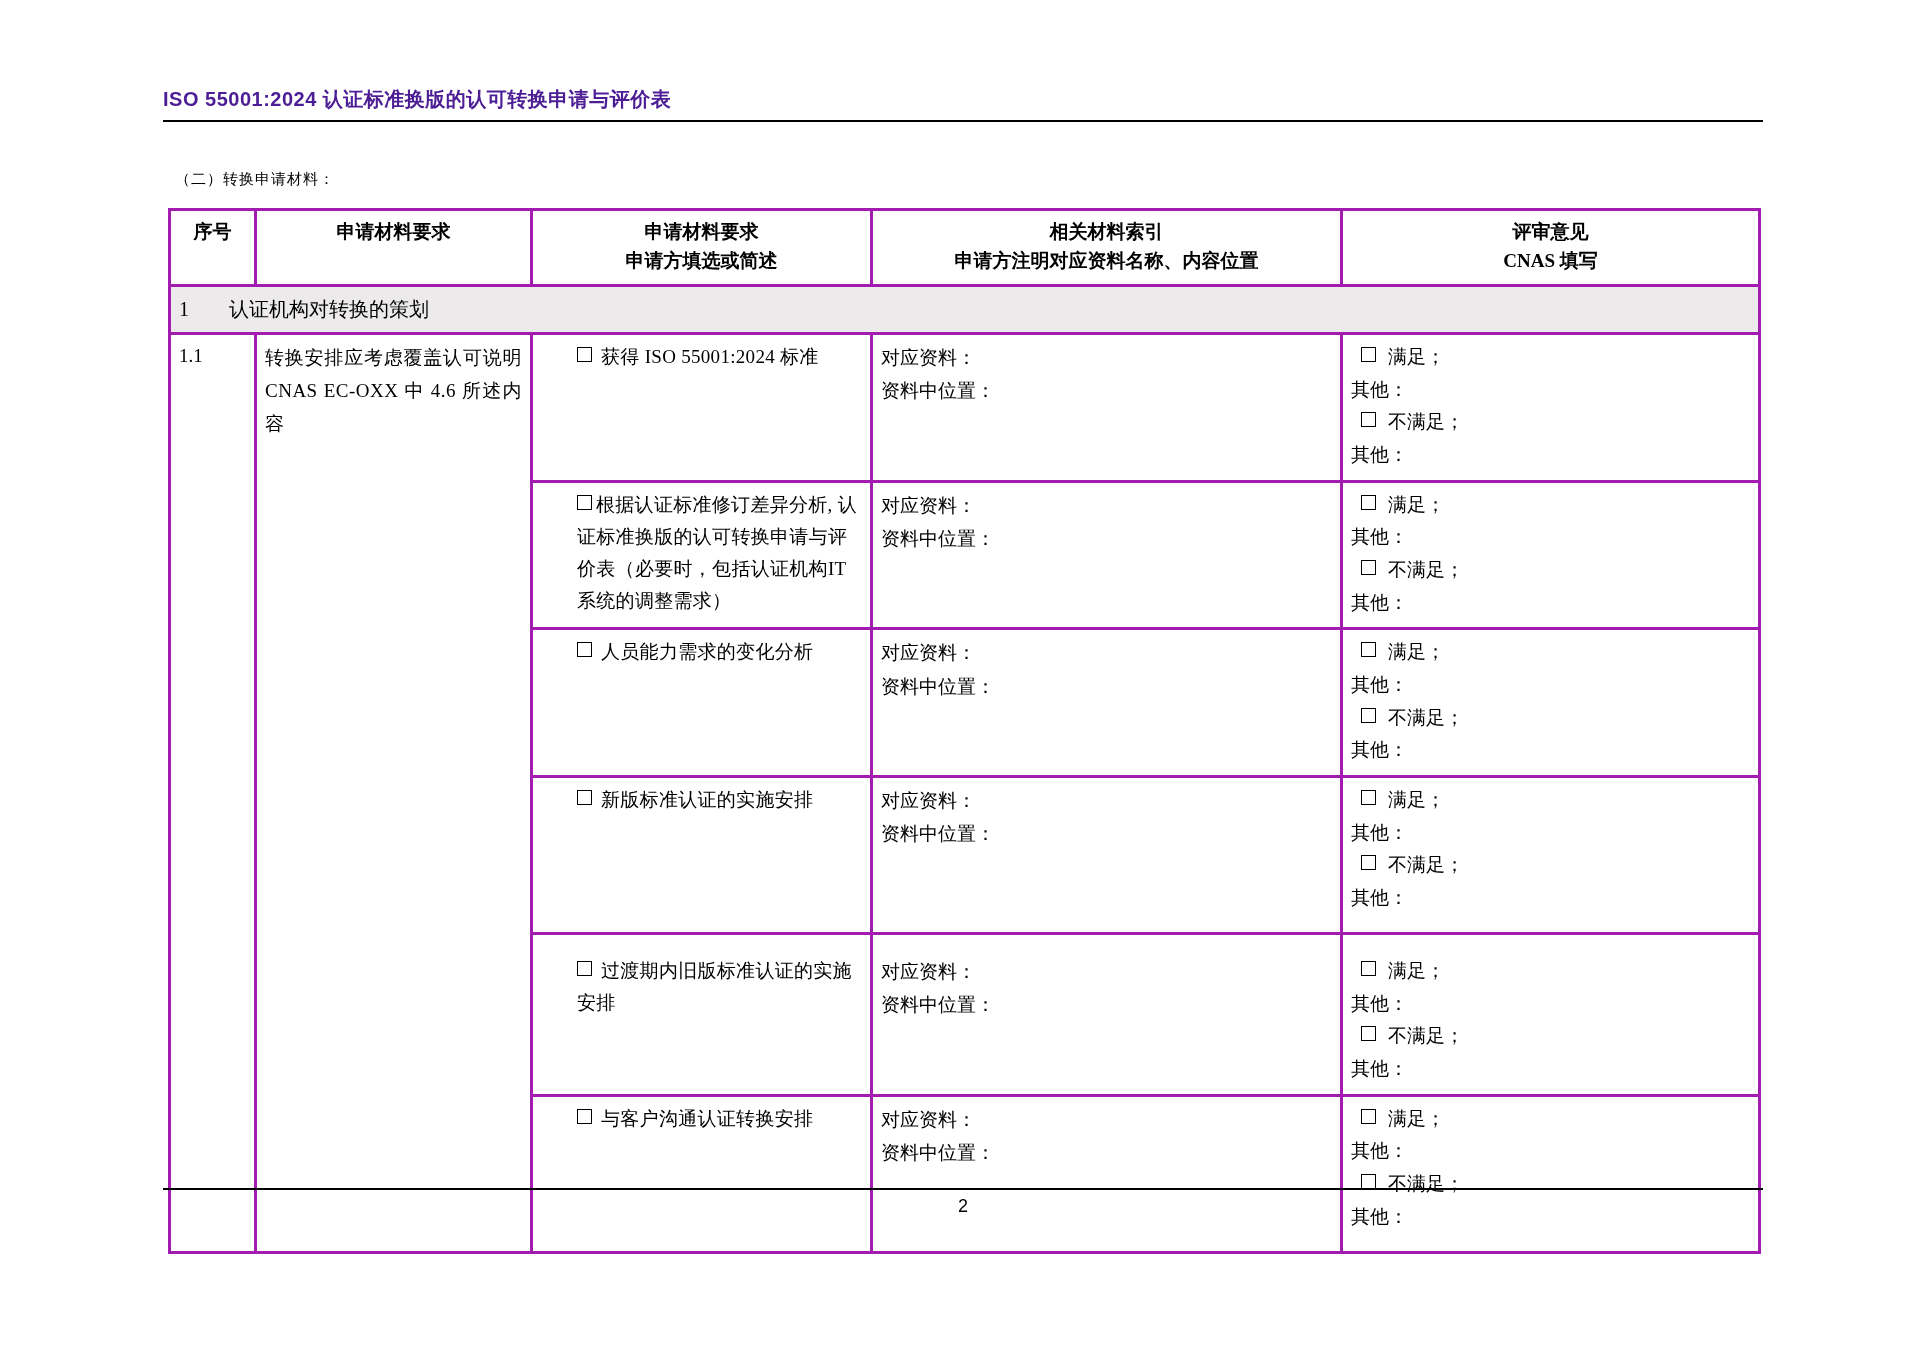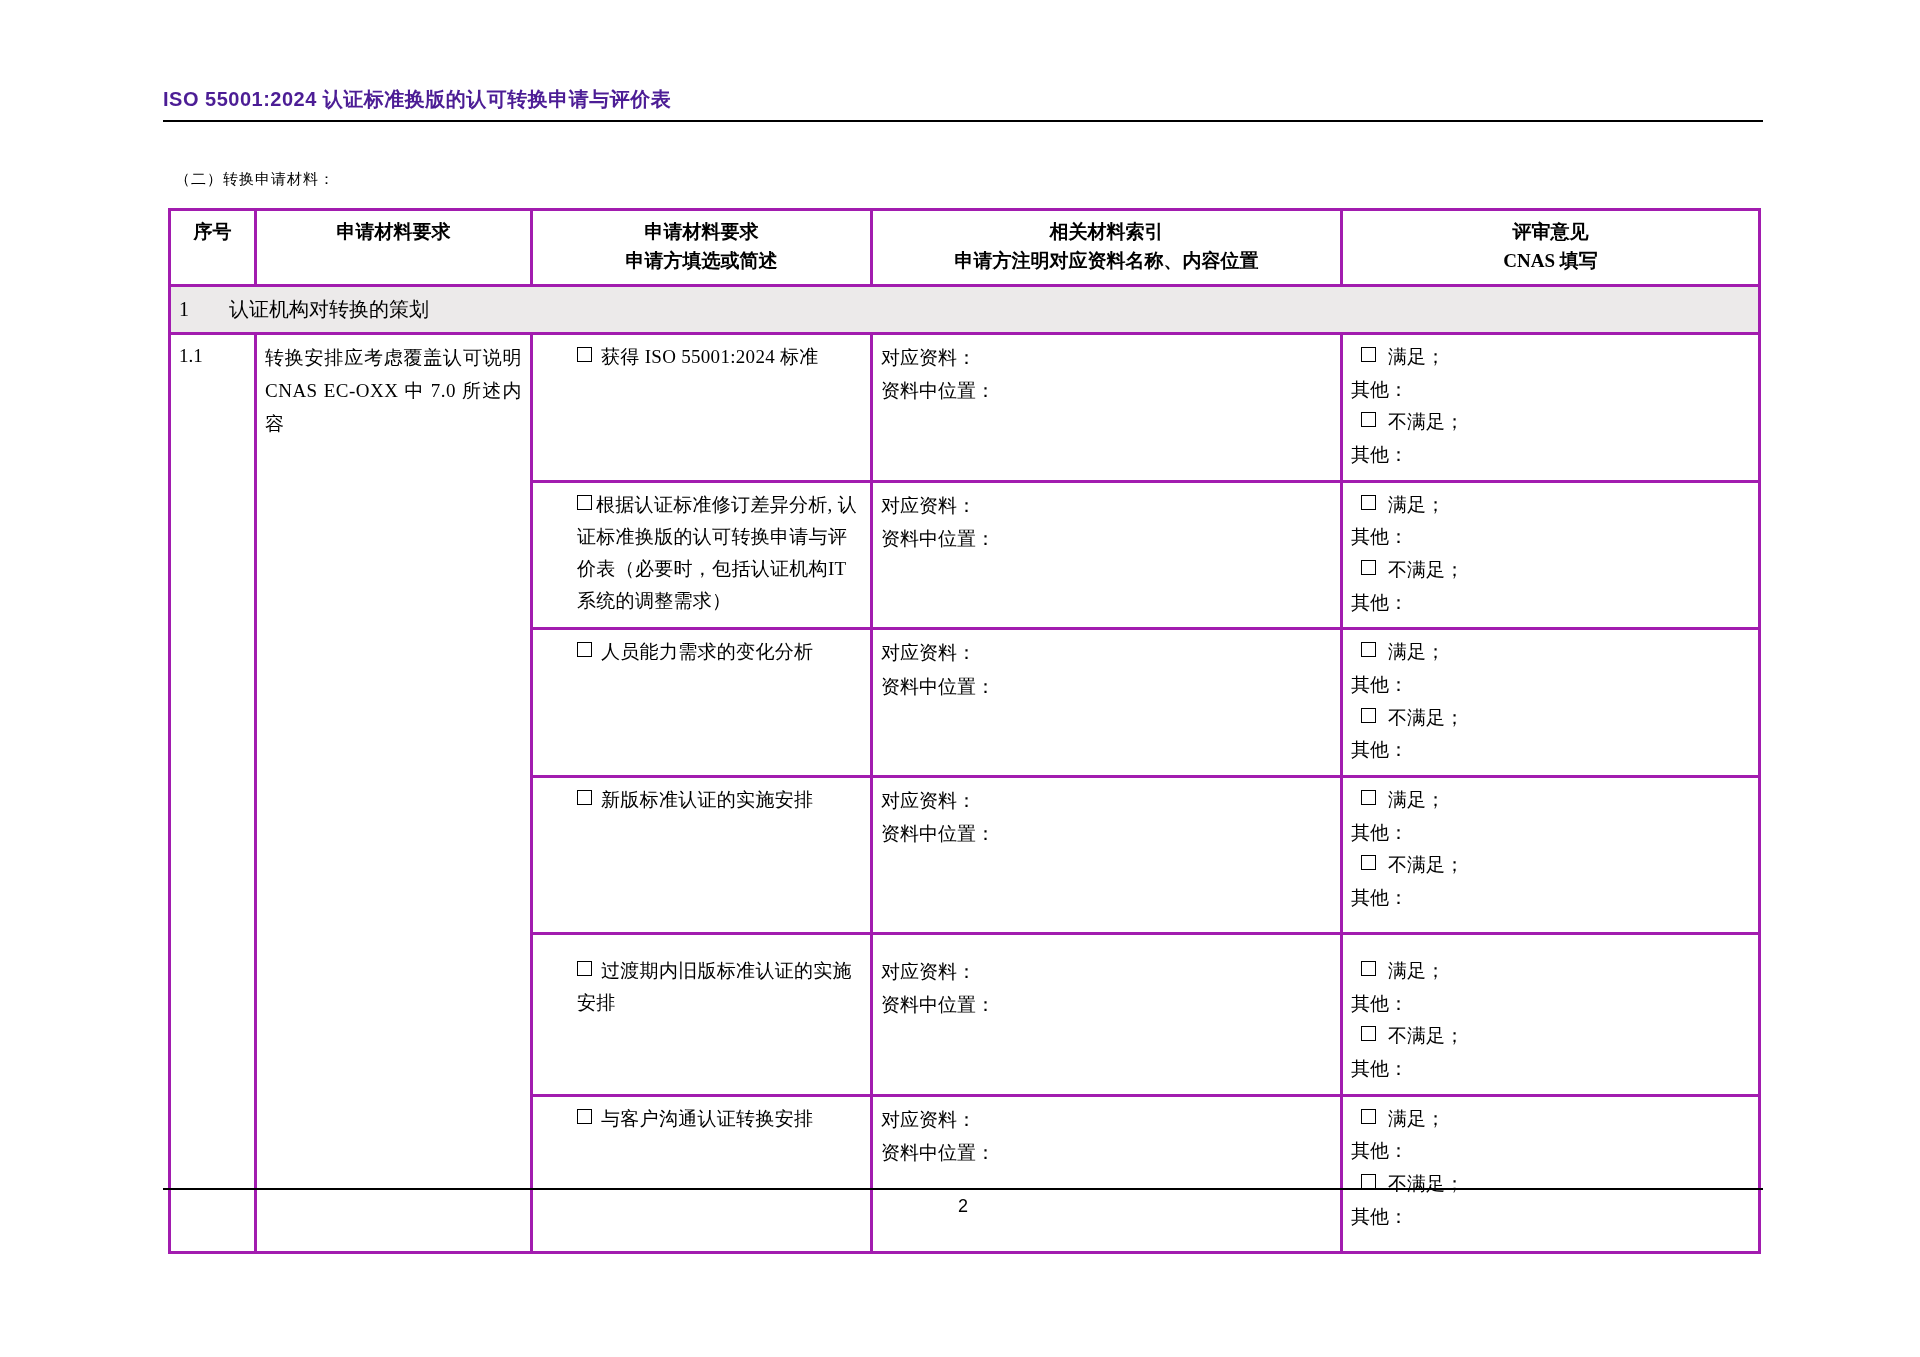--- a/index.html
+++ b/index.html
@@ -217,21 +217,21 @@
             <div class="group-inner">
               <span class="group-no">1</span>
               <span>认证机构对转换的策划</span>
             </div>
           </td>
         </tr>
 
         <tr>
           <td rowspan="6" class="cell-no">1.1</td>
           <td rowspan="6">
-            <div class="req-text">转换安排应考虑覆盖认可说明 CNAS EC-OXX 中 7.0 所述内容</div>
+            <div class="req-text">转换安排应考虑覆盖认可说明 CNAS EC-OXX 中 4.6 所述内容</div>
           </td>
           <td style="height:118px;">
             <div class="desc-line">
               <span class="cb"></span><span>获得 ISO 55001:2024 标准</span>
             </div>
           </td>
           <td>
             <div class="idx-line">对应资料：</div>
             <div class="idx-line">资料中位置：</div>
           </td>

